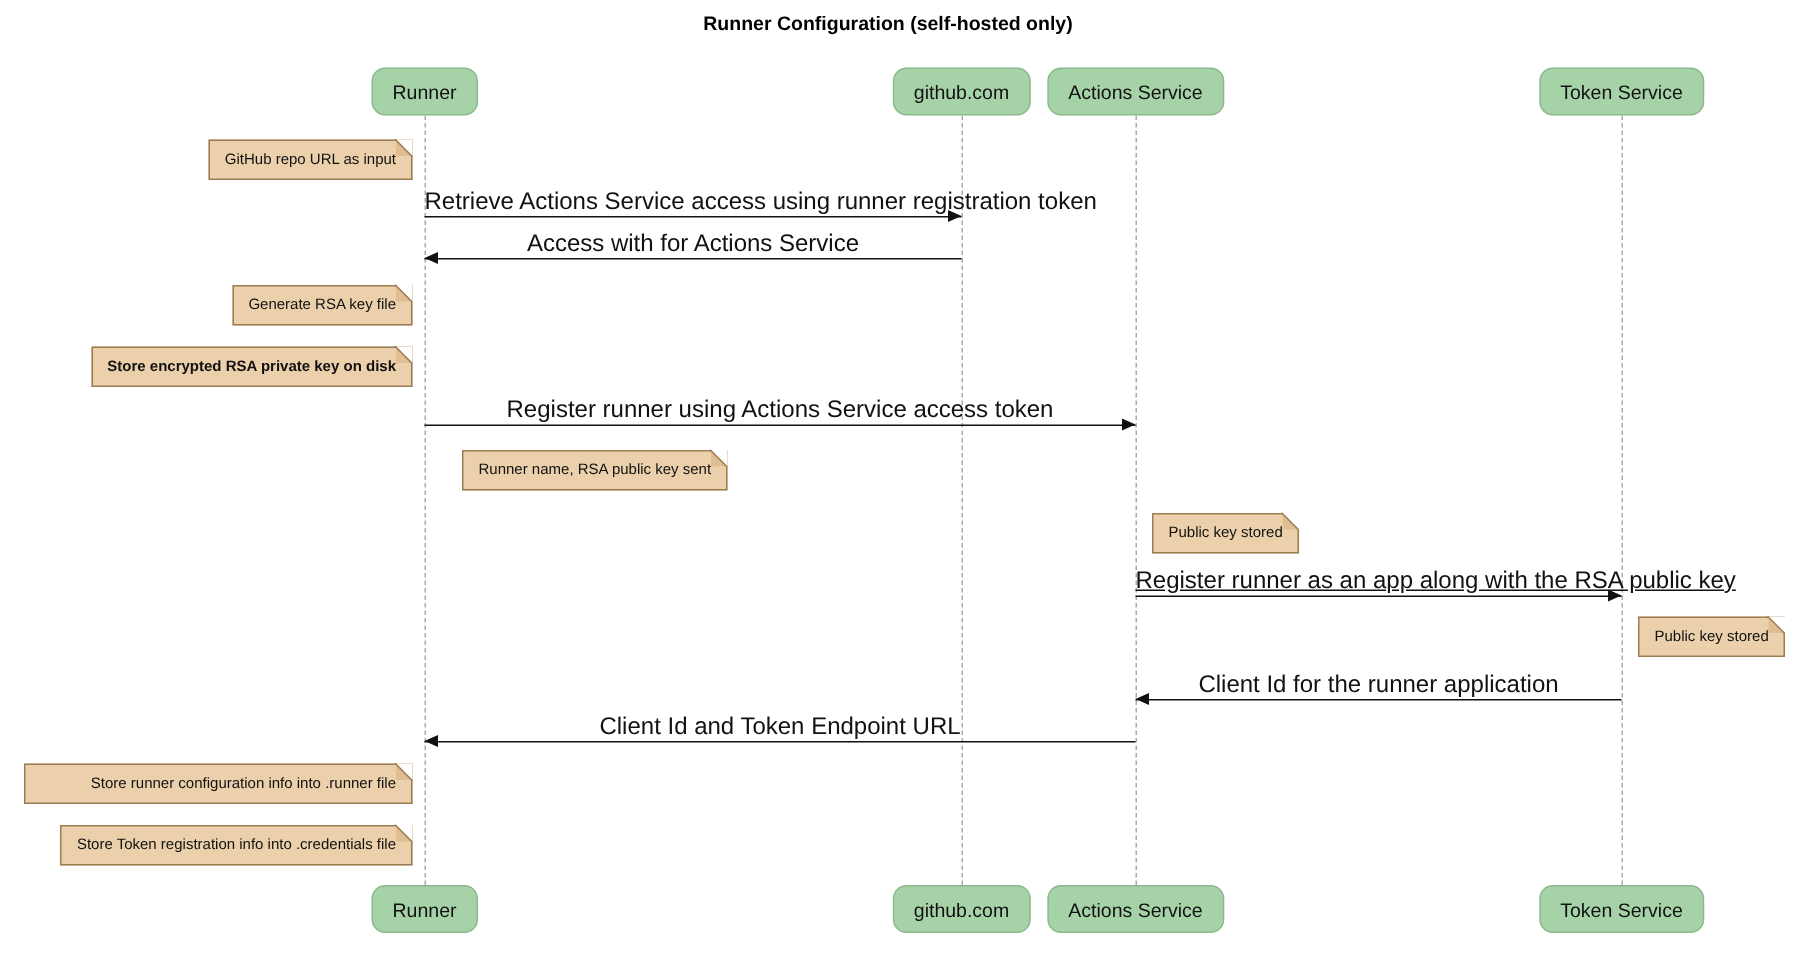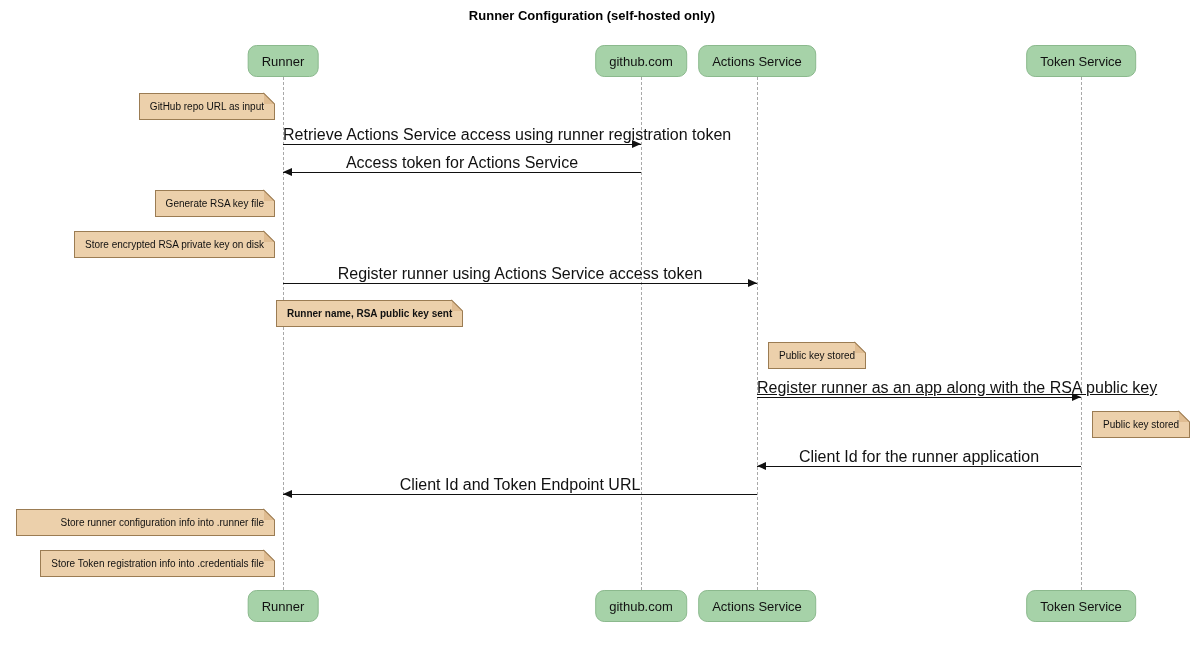--- a/index.html
+++ b/index.html
@@ -97,35 +97,35 @@
     <div class="participant" style="left: 757px; top: 45px;">Actions Service</div>
     <div class="participant" style="left: 1081px; top: 45px;">Token Service</div>
     <div class="participant" style="left: 283px; top: 590px;">Runner</div>
     <div class="participant" style="left: 641px; top: 590px;">github.com</div>
     <div class="participant" style="left: 757px; top: 590px;">Actions Service</div>
     <div class="participant" style="left: 1081px; top: 590px;">Token Service</div>
     <div class="msg-line" style="left: 283px; top: 144px; width: 358px;"></div>
     <div class="msg-label" style="left: 283px; top: 127px; width: 358px;">Retrieve Actions Service access using runner registration token</div>
     <div class="msg-head right" style="left: 632px; top: 140px;"></div>
     <div class="msg-line" style="left: 283px; top: 172px; width: 358px;"></div>
-    <div class="msg-label" style="left: 283px; top: 155px; width: 358px;">Access token for Actions Service</div>
+    <div class="msg-label" style="left: 283px; top: 155px; width: 358px;">Access with for Actions Service</div>
     <div class="msg-head left" style="left: 283px; top: 168px;"></div>
     <div class="msg-line" style="left: 283px; top: 283px; width: 474px;"></div>
     <div class="msg-label" style="left: 283px; top: 266px; width: 474px;">Register runner using Actions Service access token</div>
     <div class="msg-head right" style="left: 748px; top: 279px;"></div>
     <div class="msg-line" style="left: 757px; top: 397px; width: 324px;"></div>
     <div class="msg-label" style="left: 757px; top: 380px; width: 324px; text-decoration: underline;">Register runner as an app along with the RSA public key</div>
     <div class="msg-head right" style="left: 1072px; top: 393px;"></div>
     <div class="msg-line" style="left: 757px; top: 466px; width: 324px;"></div>
     <div class="msg-label" style="left: 757px; top: 449px; width: 324px;">Client Id for the runner application</div>
     <div class="msg-head left" style="left: 757px; top: 462px;"></div>
     <div class="msg-line" style="left: 283px; top: 494px; width: 474px;"></div>
     <div class="msg-label" style="left: 283px; top: 477px; width: 474px;">Client Id and Token Endpoint URL</div>
     <div class="msg-head left" style="left: 283px; top: 490px;"></div>
     <div class="note" style="top: 93px; right: 925px;">GitHub repo URL as input</div>
     <div class="note" style="top: 190px; right: 925px;">Generate RSA key file</div>
-    <div class="note" style="top: 231px; right: 925px;">Store encrypted RSA private key on disk</div>
-    <div class="note" style="top: 300px; left: 276px; font-weight: bold;">Runner name, RSA public key sent</div>
+    <div class="note" style="top: 231px; right: 925px; font-weight: bold;">Store encrypted RSA private key on disk</div>
+    <div class="note" style="top: 300px; left: 308px;">Runner name, RSA public key sent</div>
     <div class="note" style="top: 342px; left: 768px;">Public key stored</div>
     <div class="note" style="top: 411px; left: 1092px;">Public key stored</div>
     <div class="note" style="top: 509px; right: 925px; padding-left: 44px;">Store runner configuration info into .runner file</div>
     <div class="note" style="top: 550px; right: 925px;">Store Token registration info into .credentials file</div>
   </div>
 
 </body></html>

